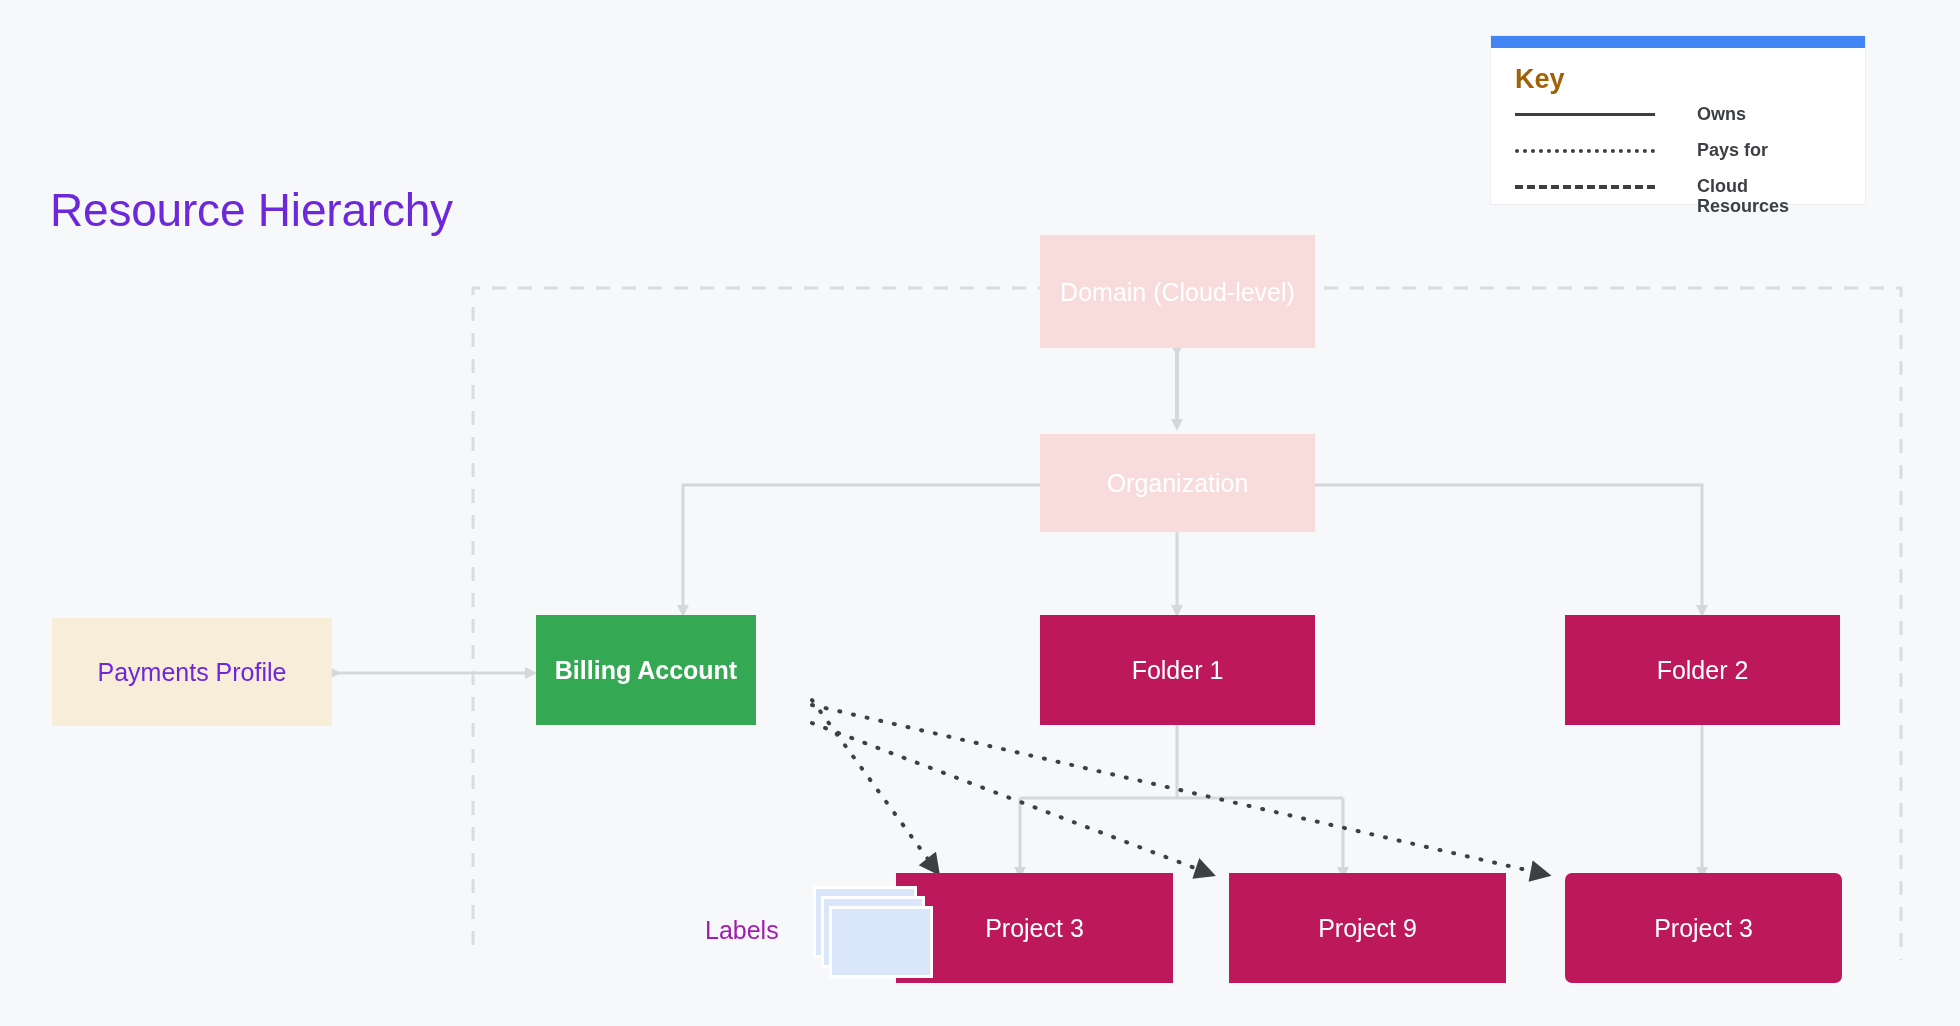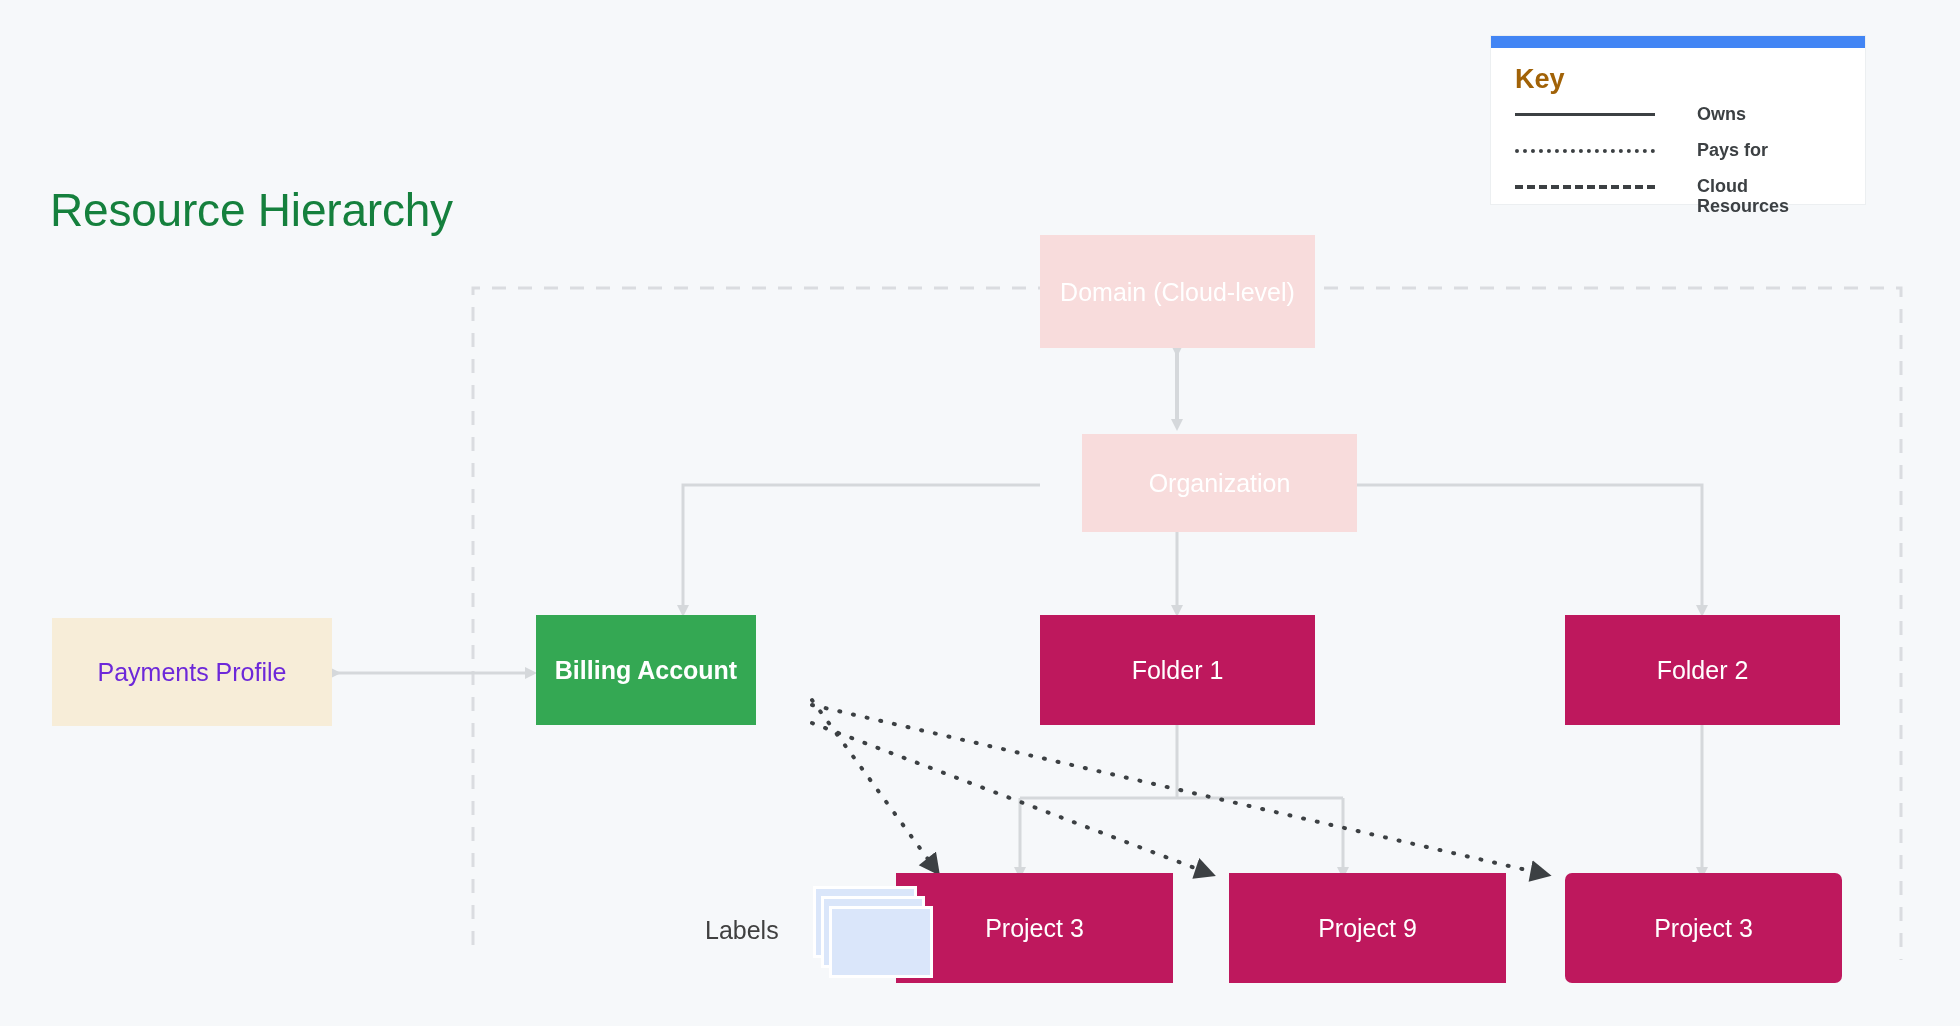--- a/index.html
+++ b/index.html
@@ -32,21 +32,21 @@
     pointer-events: none;
   }
 
   
   .page-title {
     position: absolute;
     left: 50px;
     top: 183px;
     font-size: 46px;
     font-weight: 400;
-    color: #15803d;
+    color: #6d28d9;
     letter-spacing: -0.2px;
     white-space: nowrap;
     z-index: 3;
   }
 
   
   .node {
     position: absolute;
     z-index: 2;
     display: flex;
@@ -60,21 +60,21 @@
   .node.pink      { background: #F8DCDC; color: #FFFFFF; font-weight: 400; }
   .node.blue      { background: #be185d; color: #FFFFFF; font-weight: 400; }
   .node.green     { background: #34A853; color: #FFFFFF; font-weight: 700; }
   .node.cream     { background: #F7EDD8; color: #6d28d9; font-weight: 400; }
 
   
   .labels-text {
     position: absolute;
     z-index: 2;
     font-size: 25px;
-    color: #404040;
+    color: #a21caf;
     white-space: nowrap;
   }
 
   
   .stack-icon {
     position: absolute;
     z-index: 4;
     width: 120px;
     height: 92px;
   }
@@ -217,21 +217,21 @@
       <line x1="812" y1="705" x2="1535" y2="872" stroke="#3C4043" stroke-width="4" stroke-dasharray="1 13" stroke-linecap="round" marker-end="url(#ah-dark)"></line>
     </g>
   </svg>
 
   <div class="page-title">Resource Hierarchy</div>
 
   <div class="node pink" style="left:1040px; top:235px; width:275px; height:113px;">
     <span>Domain (Cloud-level)</span>
   </div>
 
-  <div class="node pink" style="left:1040px; top:434px; width:275px; height:98px;margin-left:42px;">
+  <div class="node pink" style="left:1040px; top:434px; width:275px; height:98px;">
     <span>Organization</span>
   </div>
 
   <div class="node cream" style="left:52px; top:618px; width:280px; height:108px;">
     <span>Payments Profile</span>
   </div>
 
   <div class="node green" style="left:536px; top:615px; width:220px; height:110px;">
     <span>Billing Account</span>
   </div>

